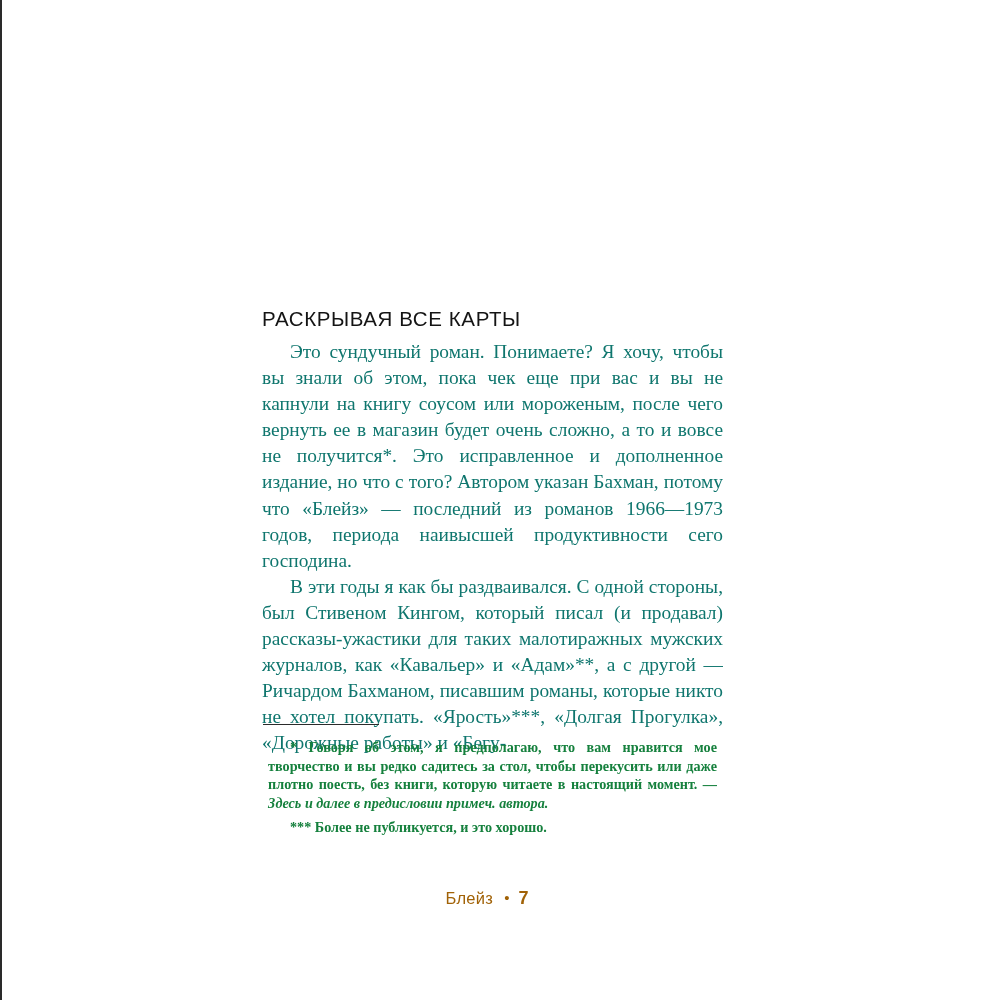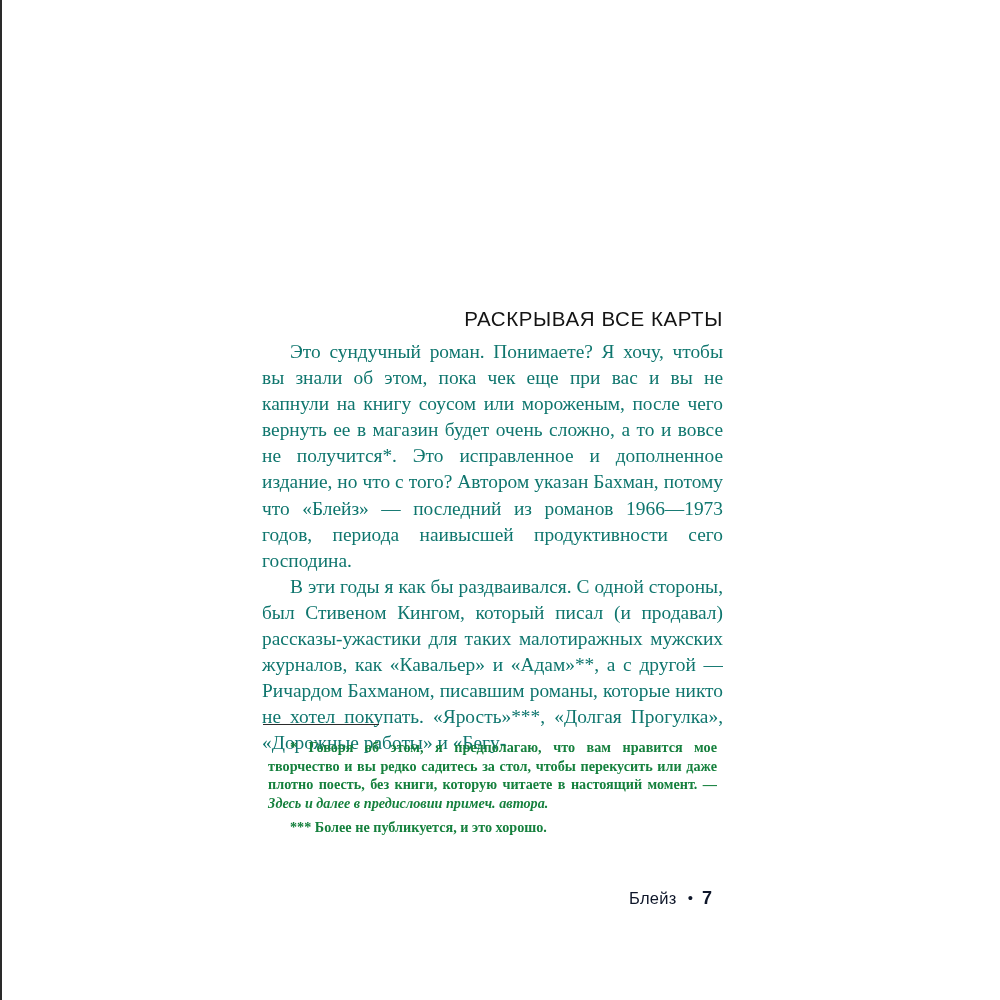--- a/index.html
+++ b/index.html
@@ -32,21 +32,21 @@
     top: 0;
     width: 461px;
     height: 1000px;
   }
 
   .chapter-title {
     position: absolute;
     top: 293px;
     left: 0;
     width: 461px;
-    text-align: right;
+    text-align: left;
     font-family: "Liberation Sans", sans-serif;
     font-size: 20.5px;
     font-weight: 400;
     letter-spacing: 0.6px;
     color: #141414;
     white-space: nowrap;
   }
 
   .body-block {
     position: absolute;
@@ -95,24 +95,24 @@
 
   .footnotes .italic-tail {
     font-style: italic;
   }
 
   .page-footer {
     position: absolute;
     top: 888px;
     left: 0;
     width: 450px;
-    text-align: right;
+    text-align: center;
     font-family: "Liberation Sans", sans-serif;
     font-size: 16.5px;
-    color: #0f172a;
+    color: #a16207;
     white-space: nowrap;
   }
   .page-footer .book-name {
     letter-spacing: 0.3px;
   }
   .page-footer .sep-dot {
     display: inline-block;
     margin: 0 9px 0 11px;
     font-size: 15px;
     position: relative;

